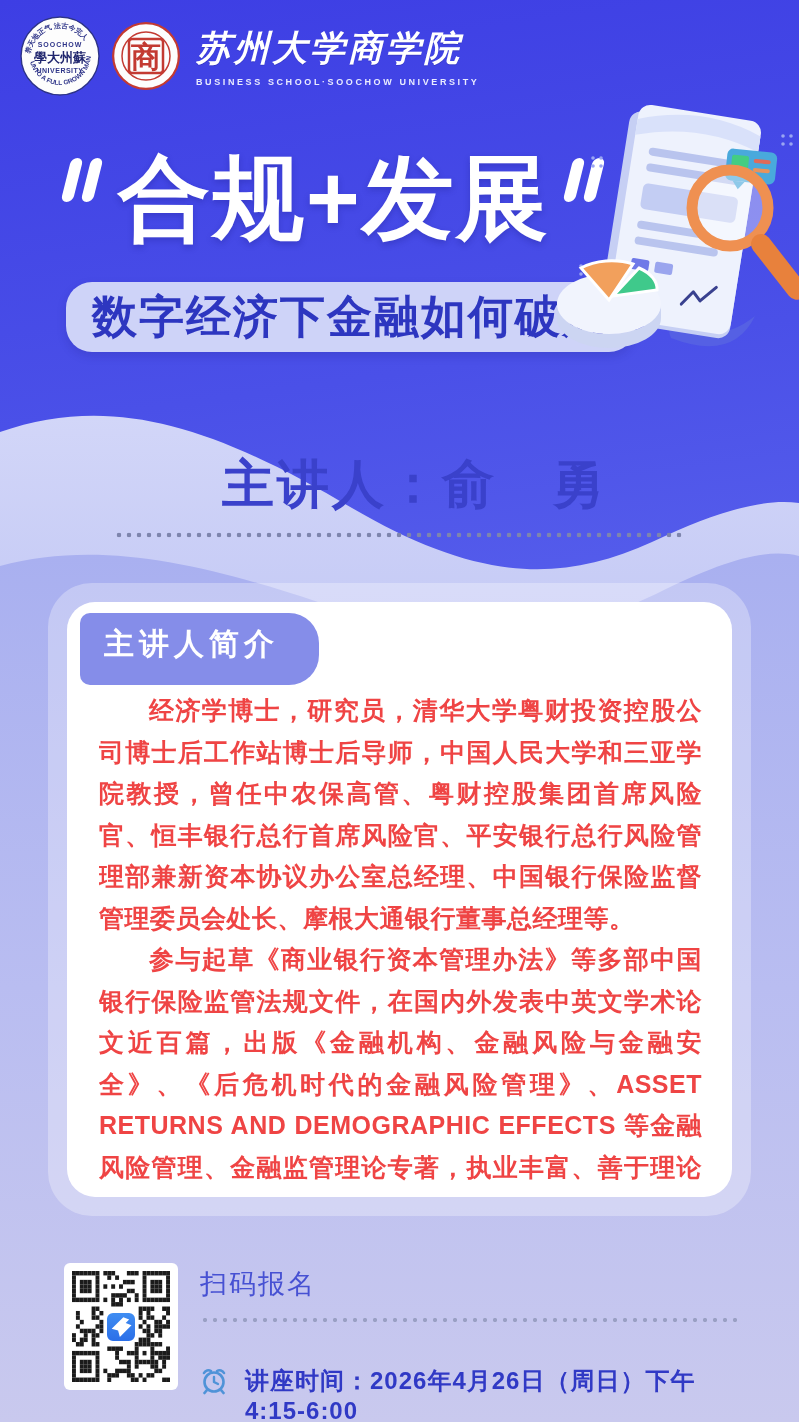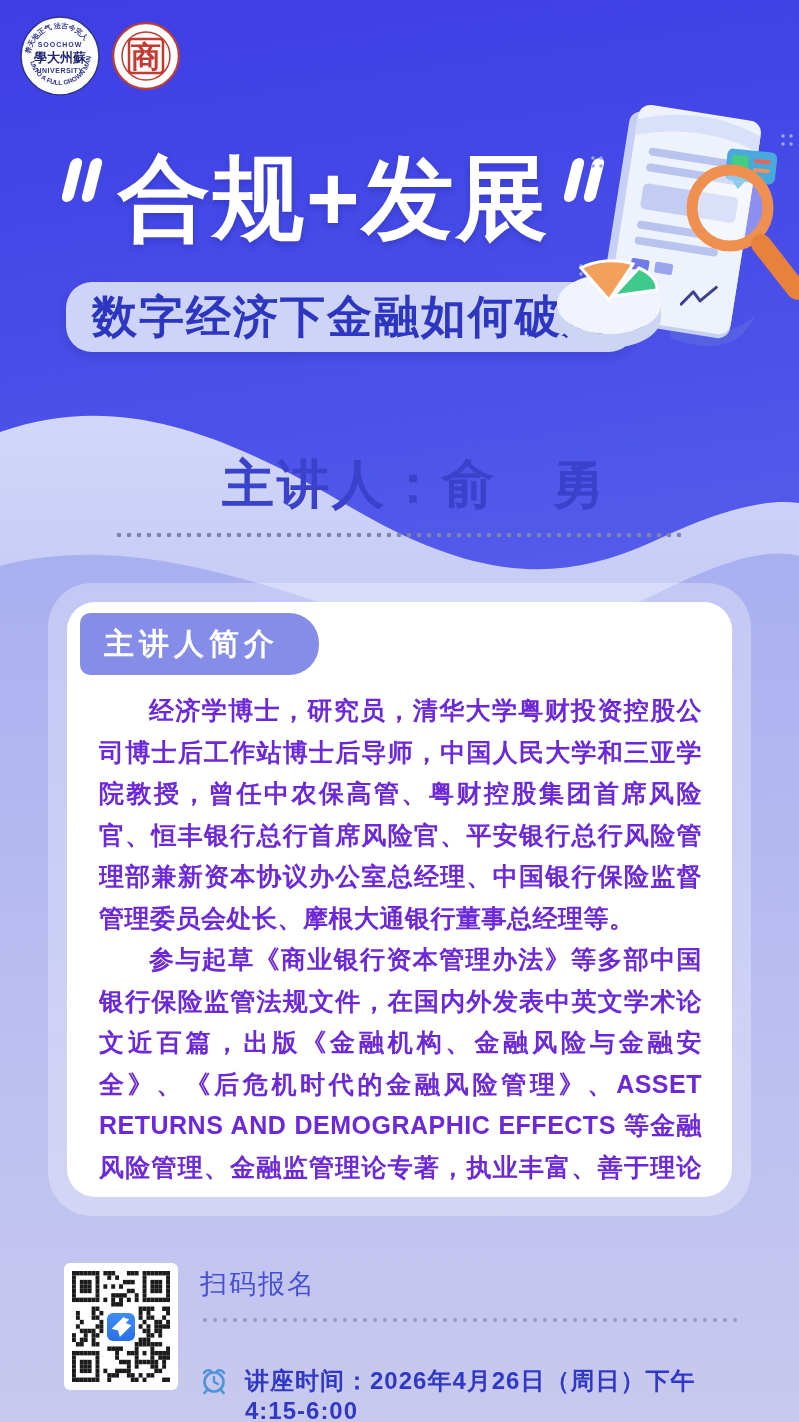--- a/index.html
+++ b/index.html
@@ -50,23 +50,23 @@
   .dotline{background-image:radial-gradient(circle,#7e85ad 2px,transparent 2.6px);
            background-size:10px 6px;background-repeat:repeat-x;height:6px;}
   .dotline-hero{position:absolute;left:114px;top:532px;width:572px;}
 
   
   .card-frame{position:absolute;left:48px;top:583px;width:703px;height:633px;
               background:rgba(255,255,255,.30);border-radius:44px;}
   .card{position:absolute;inset:19px;background:#fff;border-radius:28px;}
   .badge{position:absolute;left:13px;top:11px;background:var(--badge-bg);color:#fff;
          font-size:30px;font-weight:bold;letter-spacing:5px;
-         padding:11px 40px 10px 24px;border-radius:10px 30px 30px 10px;}
+         padding:11px 40px 20px 24px;border-radius:10px 30px 30px 10px;}
   .bio-wrap{position:absolute;inset:88px 30px 14px 32px;overflow:hidden;}
-  .bio{font-size:25px;line-height:41.5px;color:#6d28d9;font-weight:600;
+  .bio{font-size:25px;line-height:41.5px;color:#ef4444;font-weight:600;
        text-align:justify;text-indent:2em;letter-spacing:.5px;}
 
   
   .qr{position:absolute;left:64px;top:1263px;width:114px;height:127px;background:#fff;
       border-radius:6px;padding:8px;}
   .qr svg{display:block;width:98px;height:111px;}
   .qr-icon{position:absolute;left:50%;top:50%;transform:translate(-50%,-50%);
            width:32px;height:32px;border-radius:8px;
            background:linear-gradient(180deg,#3f8df2,#2b6fe8);
            display:flex;align-items:center;justify-content:center;border:2px solid #fff;}
@@ -117,20 +117,24 @@
         <textPath href="#arcBot" startOffset="8">UNTO A FULL GROWN MAN</textPath>
       </text>
     </svg>
     <svg class="seal seal-school" viewBox="0 0 68 68">
       <circle cx="34" cy="34" r="33" fill="#fdfdfd"></circle>
       <circle cx="34" cy="34" r="33" fill="none" stroke="#c33a32" stroke-width="2.5"></circle>
       <circle cx="34" cy="34" r="24" fill="none" stroke="#c33a32" stroke-width="1.5"></circle>
       <rect x="17" y="17" width="34" height="34" rx="3" fill="none" stroke="#c33a32" stroke-width="2.5"></rect>
       <text x="34" y="45" text-anchor="middle" font-size="30" fill="#c33a32" font-weight="bold">商</text>
     </svg>
+    <div class="brand-text">
+      <div class="brand-cn">苏州大学商学院</div>
+      <div class="brand-en">BUSINESS SCHOOL·SOOCHOW UNIVERSITY</div>
+    </div>
   </header>
 
   <div class="hero-title">
     <span class="q qo">
         <i></i>
         <i></i>
       </span>
     <span class="t">合规+发展</span>
     <span class="q qc">
         <i></i>

